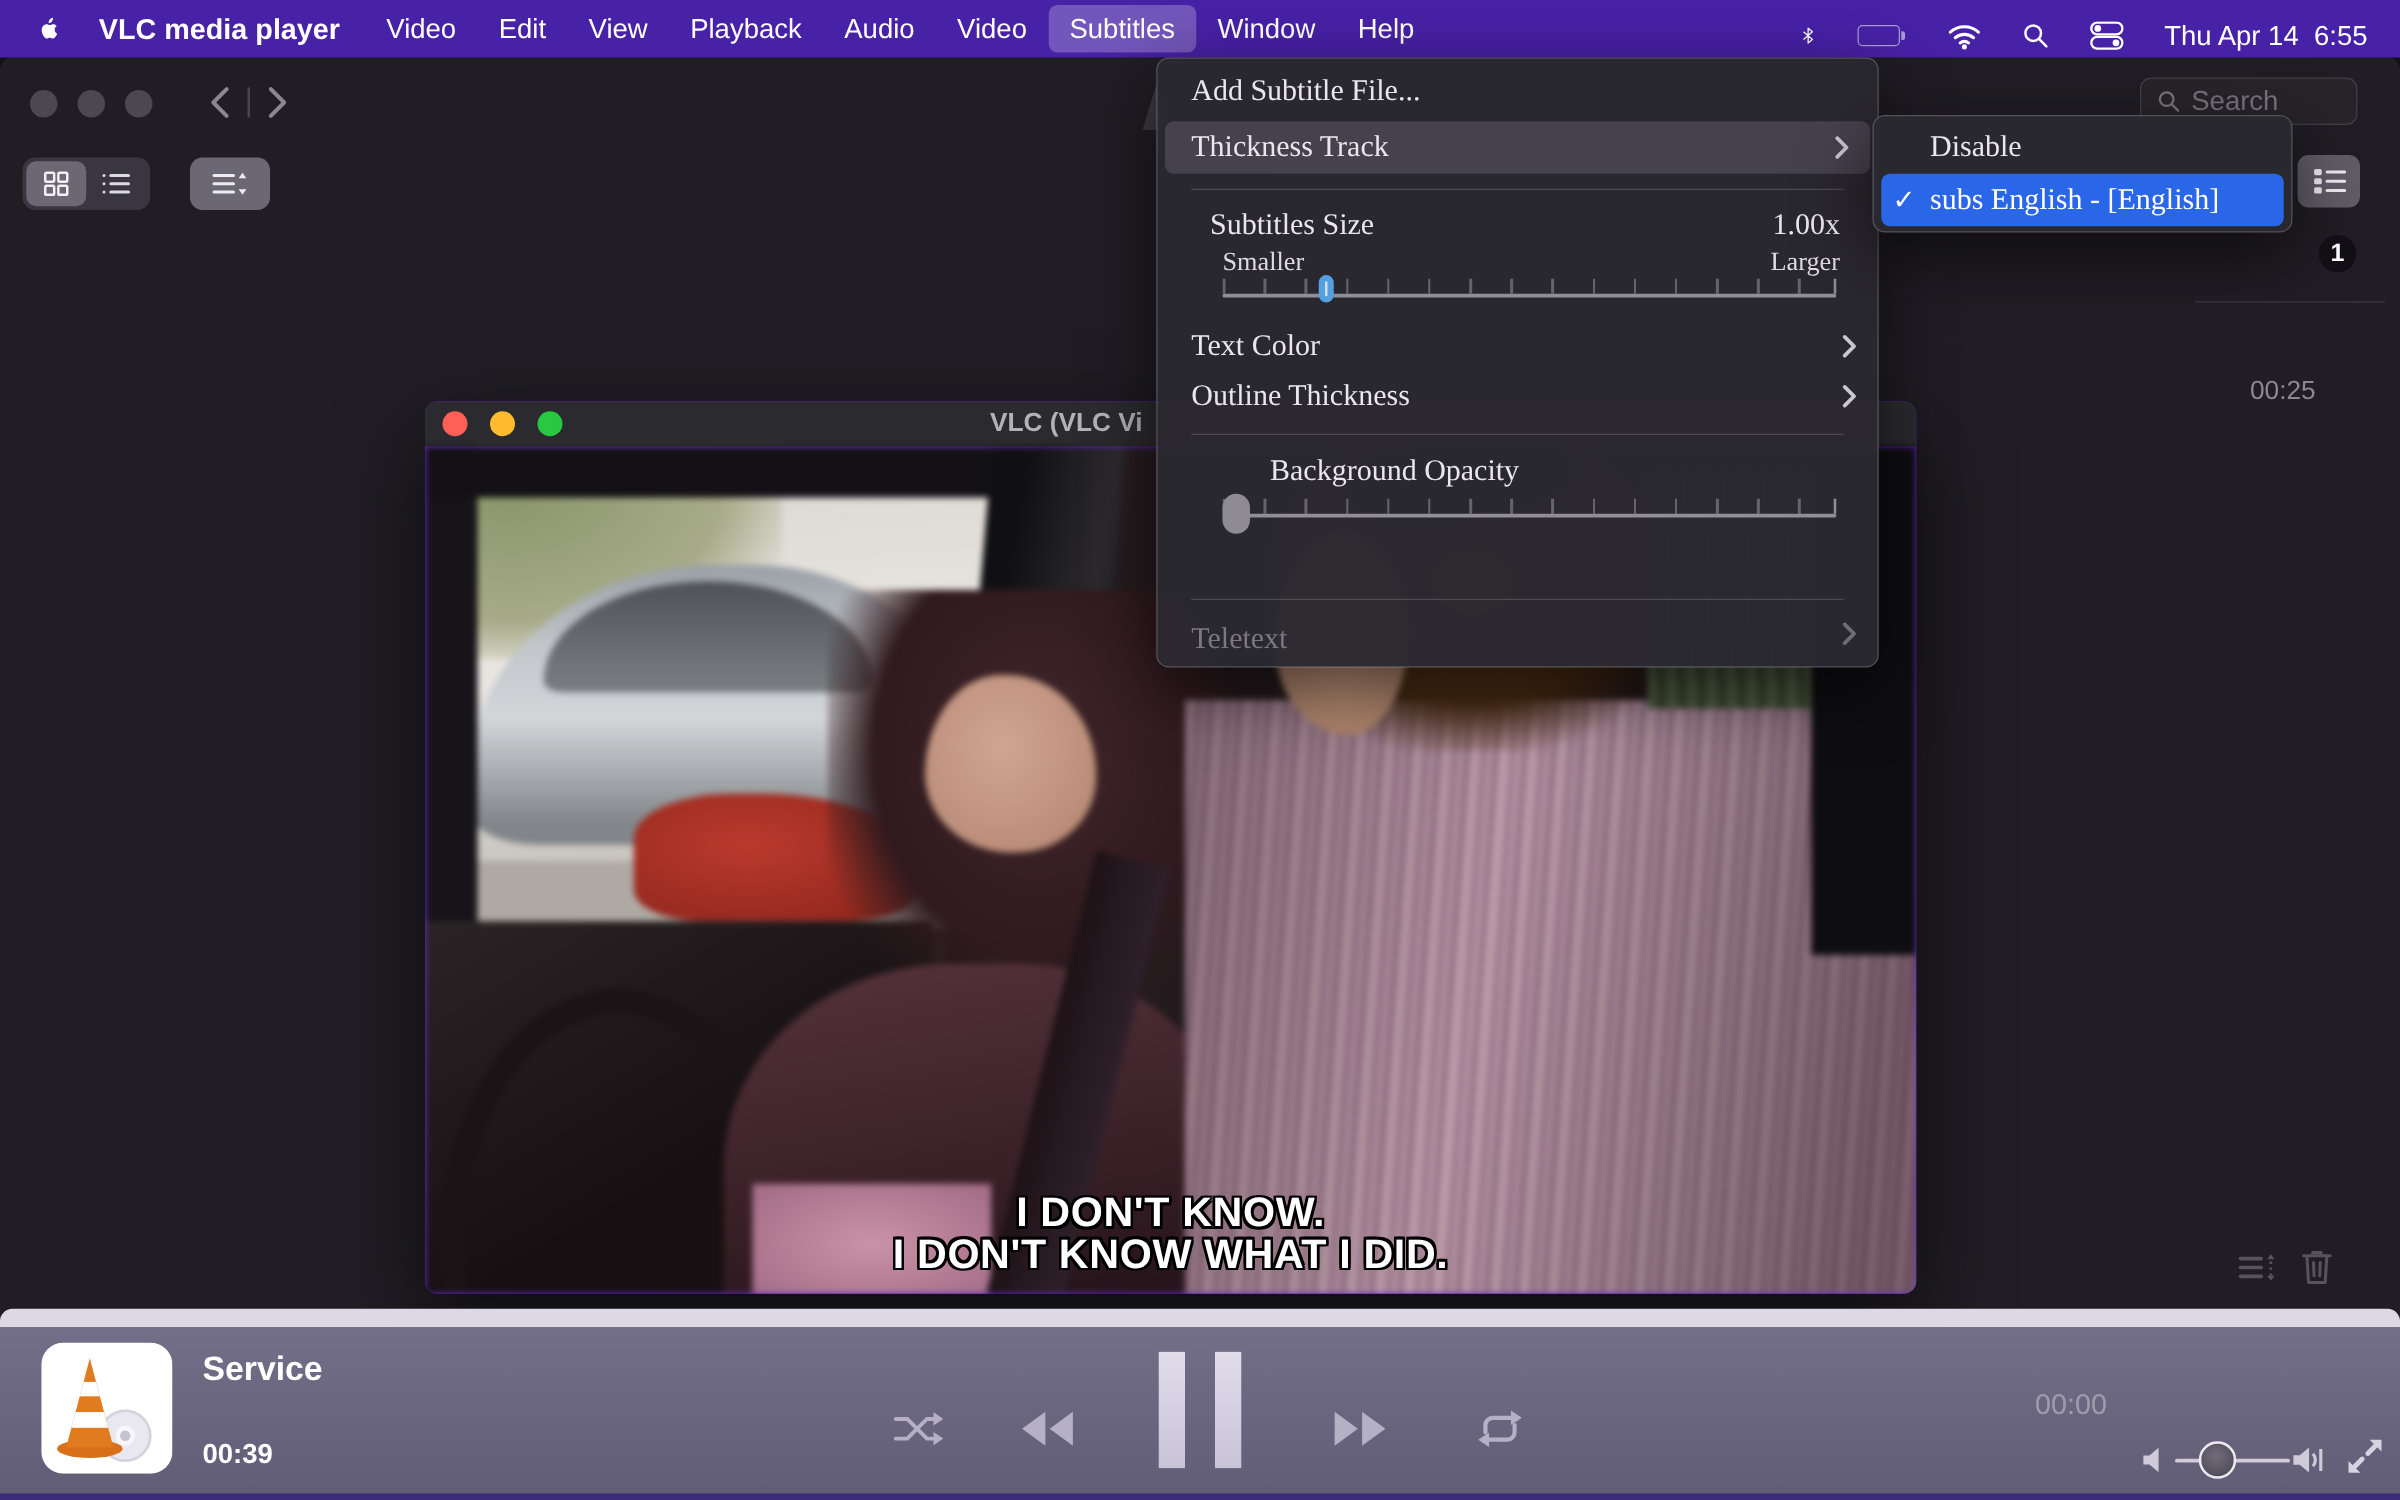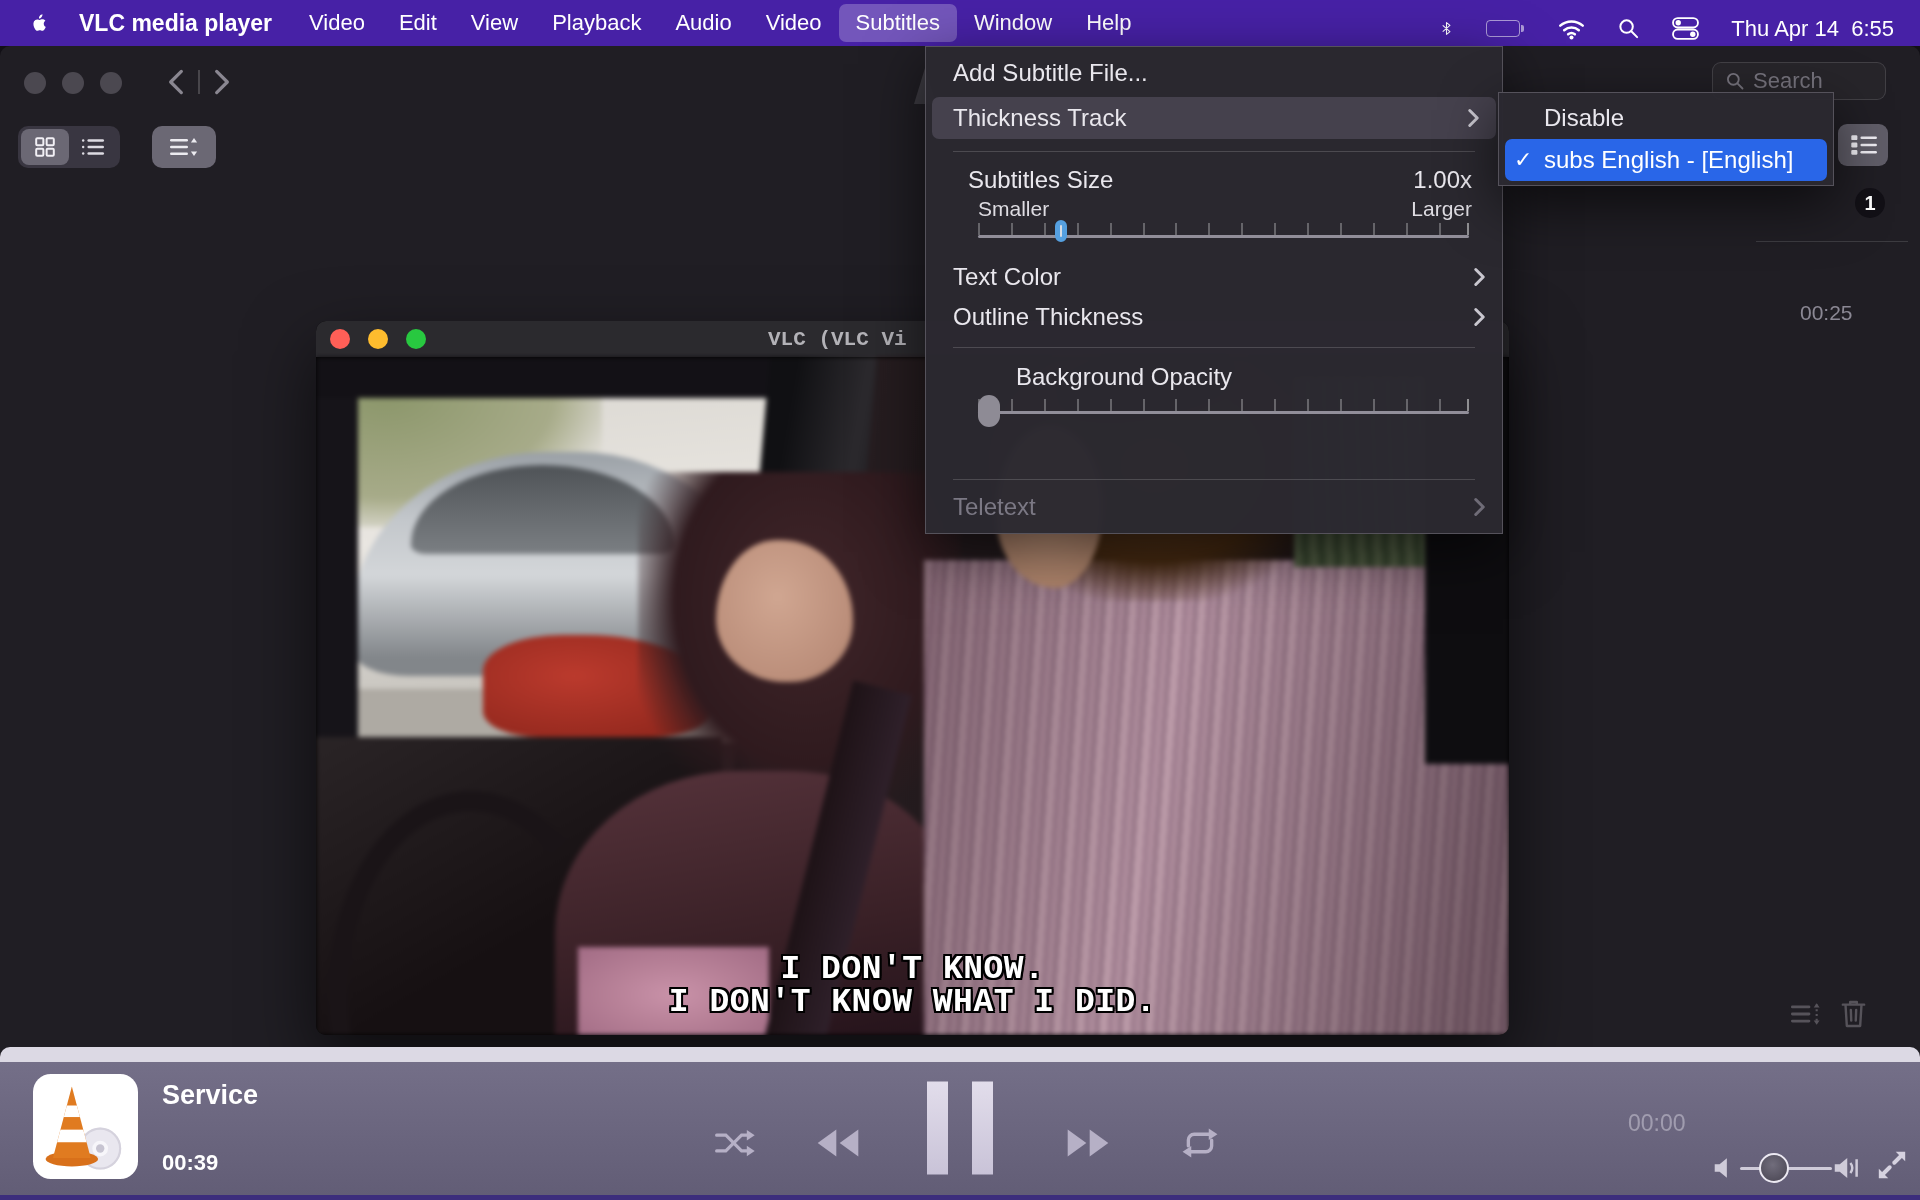--- a/index.html
+++ b/index.html
@@ -35,21 +35,21 @@
   .seg.sel{background:#6b6874;}
   .sortbtn{position:absolute;left:152px;top:80px;width:64px;height:42px;background:#6b6874;border-radius:10px;display:flex;align-items:center;justify-content:center;}
   .plbtn{position:absolute;left:1838px;top:78px;width:50px;height:42px;background:#605d68;border-radius:9px;display:flex;align-items:center;justify-content:center;}
   .badge{position:absolute;left:1855px;top:142px;width:30px;height:30px;border-radius:50%;background:#121016;color:#fff;font-weight:bold;font-size:20px;display:flex;align-items:center;justify-content:center;}
   .rsep{position:absolute;left:1756px;top:195px;width:152px;height:1px;background:rgba(255,255,255,.13);}
   .dur{position:absolute;left:1800px;top:255px;width:80px;text-align:left;color:#8b8894;font-size:21px;}
   .emptytxt{position:absolute;left:40px;top:531px;width:278px;text-align:right;color:#dbd9de;font-size:25px;line-height:37px;}
   .bricons{position:absolute;left:1790px;top:952px;display:flex;gap:18px;align-items:center;}
 
   
-  .vidwin{position:absolute;left:316px;top:321px;width:1193px;height:714px;border-radius:10px;overflow:hidden;background:#000000;box-shadow:0 28px 70px rgba(0,0,0,.6);z-index:5;font-family:Liberation Mono, monospace;}
+  .vidwin{position:absolute;left:340px;top:321px;width:1193px;height:714px;border-radius:10px;overflow:hidden;background:#6d28d9;box-shadow:0 28px 70px rgba(0,0,0,.6);z-index:5;}
   .vid-titlebar{position:absolute;left:0;top:0;right:0;height:36px;background:#2b2a2e;display:flex;align-items:center;padding-left:14px;gap:18px;}
   .vtl{width:20px;height:20px;border-radius:50%;}
   .vid-title{position:absolute;left:452px;top:0;height:36px;display:flex;align-items:center;color:#b3b2b7;font-size:21px;font-weight:bold;white-space:pre;}
   .scene{position:absolute;left:0;top:36px;right:0;bottom:0;overflow:hidden;background:linear-gradient(100deg,#342b2e 0%,#251c1f 45%,#160e11 100%);filter:blur(2.5px) saturate(.95);}
   .scene div{position:absolute;}
   .sc-win{left:0;top:0;width:41%;height:57%;background:linear-gradient(175deg,#d8d5cf,#e9e6e1 45%,#c9c6c0 80%,#b0ada7);}
   .sc-trees{left:-2%;top:-3%;width:26%;height:28%;background:radial-gradient(ellipse at 30% 30%,#8b9668,#a7ab87 55%,rgba(167,171,135,0) 78%);}
   .sc-road{left:0;top:49%;width:41%;height:8%;background:#aeaaa3;}
   .sc-scar{left:3%;top:14%;width:34%;height:33%;background:linear-gradient(180deg,#9aa0a6,#c3c7cb 30%,#d3d6d9 55%,#82868a 92%);border-radius:48% 44% 14% 14%/75% 70% 12% 12%;}
   .sc-scar-glass{left:8%;top:16%;width:22%;height:13%;background:linear-gradient(#4f5357,#7b7f83);border-radius:50% 50% 6% 6%/90% 90% 10% 10%;}
@@ -68,21 +68,21 @@
   .sc-mshade{left:51%;top:30%;width:50%;height:72%;background:linear-gradient(100deg,rgba(40,20,28,.38),rgba(20,8,14,.05) 40%,rgba(30,15,22,.45) 90%);}
   .sc-mhead{left:56%;top:-4%;width:26%;height:40%;background:radial-gradient(ellipse at 55% 50%,#5d3c22,#46290f 50%,rgba(40,22,8,0) 75%);}
   .sc-mface{left:57%;top:10%;width:9%;height:24%;background:radial-gradient(#c29579,#a87c62);border-radius:50% 50% 45% 55%/55% 50% 50% 45%;}
   .sc-glasses{left:62%;top:-1%;width:15%;height:10%;background:#18100c;border-radius:45%;transform:rotate(-8deg);}
   .sc-rwin{left:82%;top:3%;width:18%;height:28%;background:repeating-linear-gradient(88deg,#4e5a40 0 8px,#38452e 8px 16px);}
   .sc-rpost{left:93%;top:0;width:7%;height:60%;background:#0e0d10;}
   .vid-subs{position:absolute;left:0;right:0;bottom:16px;text-align:center;z-index:3;color:#fff;font-weight:bold;font-size:33px;line-height:33px;letter-spacing:.5px;
     text-shadow:-2px -2px 0 #000,2px -2px 0 #000,-2px 2px 0 #000,2px 2px 0 #000,0 -2px 0 #000,0 2px 0 #000,-2px 0 0 #000,2px 0 0 #000;}
 
   
-  .panel{position:absolute;background:rgba(43,41,48,.98);border:1.5px solid rgba(120,117,128,.55);border-radius:0;box-shadow:0 18px 55px rgba(0,0,0,.6);color:#e9e7ed;font-size:24px;z-index:30;}
+  .panel{position:absolute;background:rgba(43,41,48,.98);border:1.5px solid rgba(120,117,128,.55);border-radius:10px;box-shadow:0 18px 55px rgba(0,0,0,.6);color:#e9e7ed;font-size:24px;z-index:30;font-family:Liberation Serif, serif;}
   .menu-subs{left:925px;top:46px;width:578px;height:488px;}
   .mi{position:absolute;left:0;right:0;height:36px;display:flex;align-items:center;padding-left:27px;}
   .mi-ind{padding-left:42px;}
   .hl-row{position:absolute;left:6px;right:6px;height:42px;background:#45414d;border-radius:7px;display:flex;align-items:center;padding-left:21px;}
   .chev{position:absolute;right:16px;top:50%;transform:translateY(-50%);color:#c9c7cf;display:flex;}
   .chev.dim{color:#6f6c77;}
   .msep{position:absolute;left:27px;right:27px;height:1px;background:rgba(255,255,255,.16);}
   .rightval{position:absolute;right:30px;top:0;height:100%;display:flex;align-items:center;}
   .sl-lbls{position:absolute;left:52px;right:30px;height:24px;display:flex;justify-content:space-between;font-size:21px;color:#dedce2;}
   .slider{position:absolute;left:52px;right:33px;height:22px;}
@@ -373,21 +373,21 @@
     <div class="msep" style="top:300px;"></div>
     <div class="mi mi-ind" style="top:312px;margin-left:48px;">
       <span>Background Opacity</span>
     </div>
     <div class="slider" style="top:352px;">
       <div class="ticks"></div>
       <div class="sl-track"></div>
       <div class="thumb-gray" style="left:0;"></div>
     </div>
     <div class="msep" style="top:432px;"></div>
-    <div class="mi dimtxt" style="top:442px;">
+    <div class="mi dimtxt" style="top:442px;align-items:flex-end;">
       <span>Teletext</span>
       <span class="chev dim">
           <svg viewBox="0 0 10 16" width="13" height="20">
             <polyline points="2,2 8,8 2,14" stroke="currentColor" stroke-width="2.4" fill="none" stroke-linecap="round" stroke-linejoin="round"></polyline>
           </svg>
         </span>
     </div>
   </div>
 
   <div class="panel menu-track">

